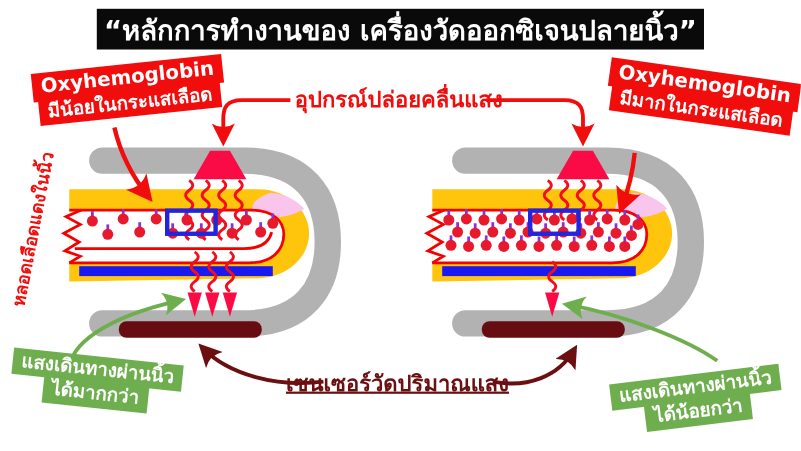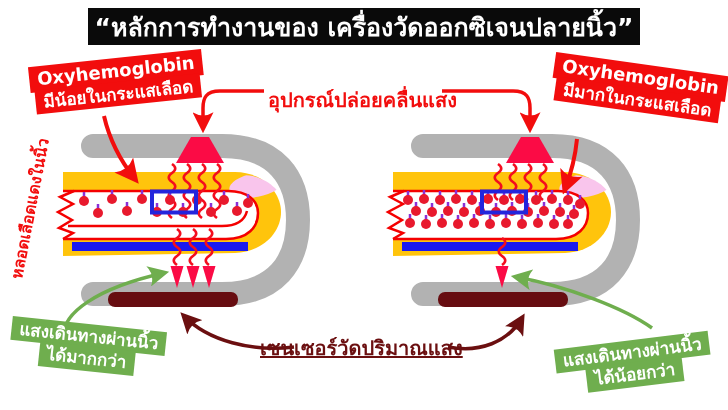--- a/index.html
+++ b/index.html
@@ -208,21 +208,21 @@
   <div class="lbl tag red-tag" style="left:30px;top:58px;transform:rotate(-6deg);">
     <span class="l1">Oxyhemoglobin</span>
     <span class="l2">มีน้อยในกระแสเลือด</span>
   </div>
 
   <div class="lbl tag red-tag" style="left:552px;top:64px;transform:rotate(8deg);">
     <span class="l1">Oxyhemoglobin</span>
     <span class="l2">มีมากในกระแสเลือด</span>
   </div>
 
-  <div class="lbl plain-red" style="left:268px;top:84px;">อุปกรณ์ปล่อยคลื่นแสง</div>
+  <div class="lbl plain-red" style="left:268px;top:74px;">อุปกรณ์ปล่อยคลื่นแสง</div>
 
   <div class="lbl plain-maroon" style="left:260px;top:332px;">เซนเซอร์วัดปริมาณแสง</div>
 
   <div class="lbl vert-red" style="left:-52px;top:196px;width:164px;transform:rotate(-79deg);">หลอดเลือดแดงในนิ้ว</div>
 
   <div class="lbl tag green-tag" style="left:10px;top:324px;transform:rotate(6deg);">
     <span class="l2">แสงเดินทางผ่านนิ้ว</span>
     <span class="l2">ได้มากกว่า</span>
   </div>
 

